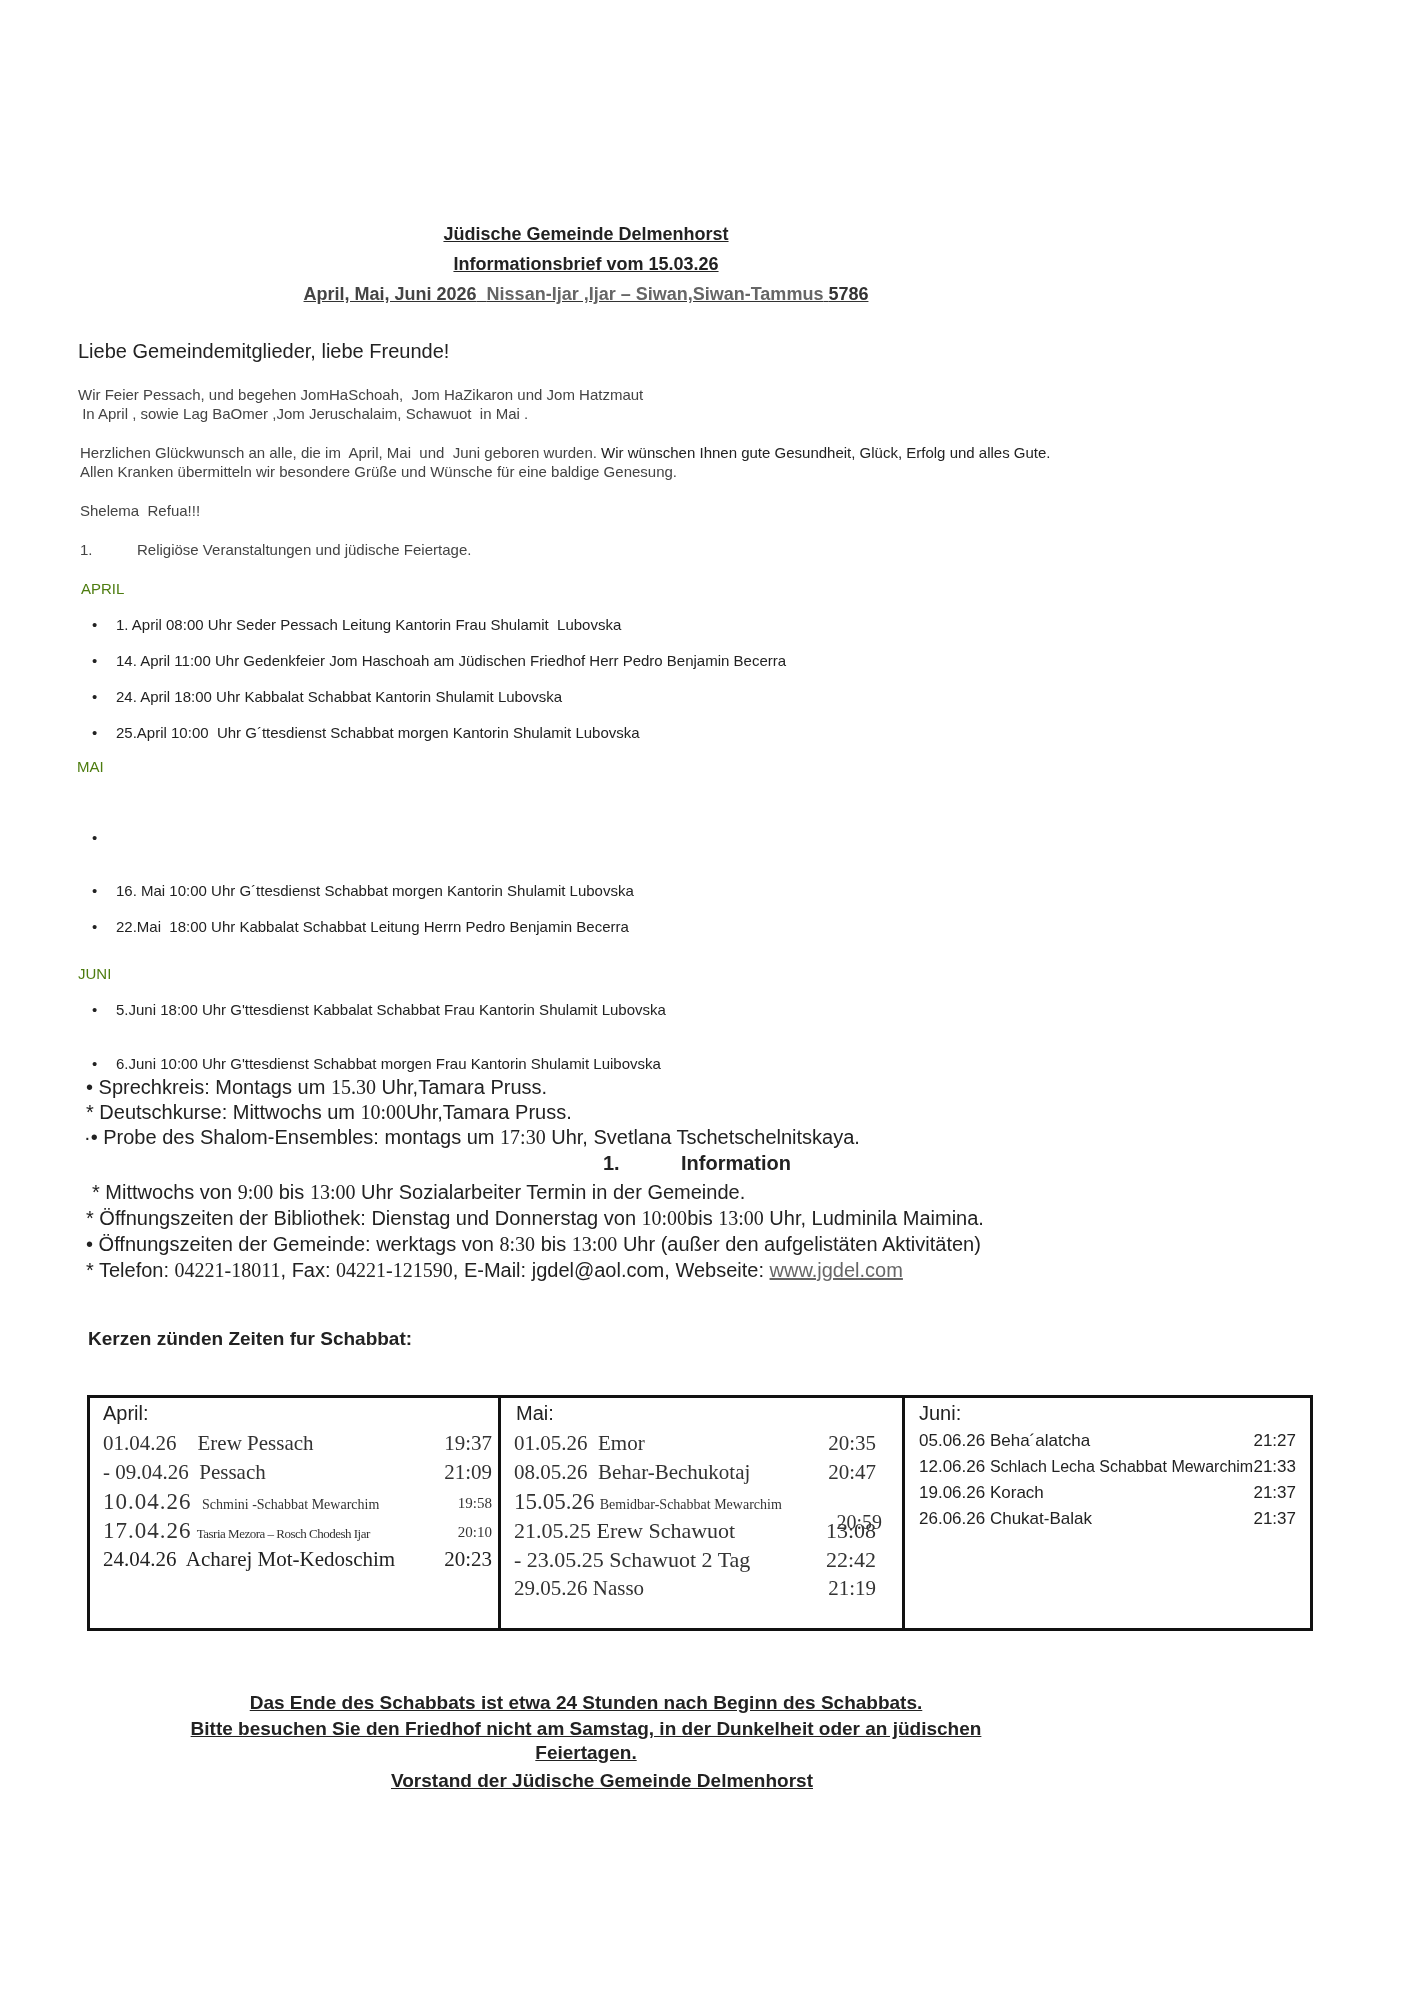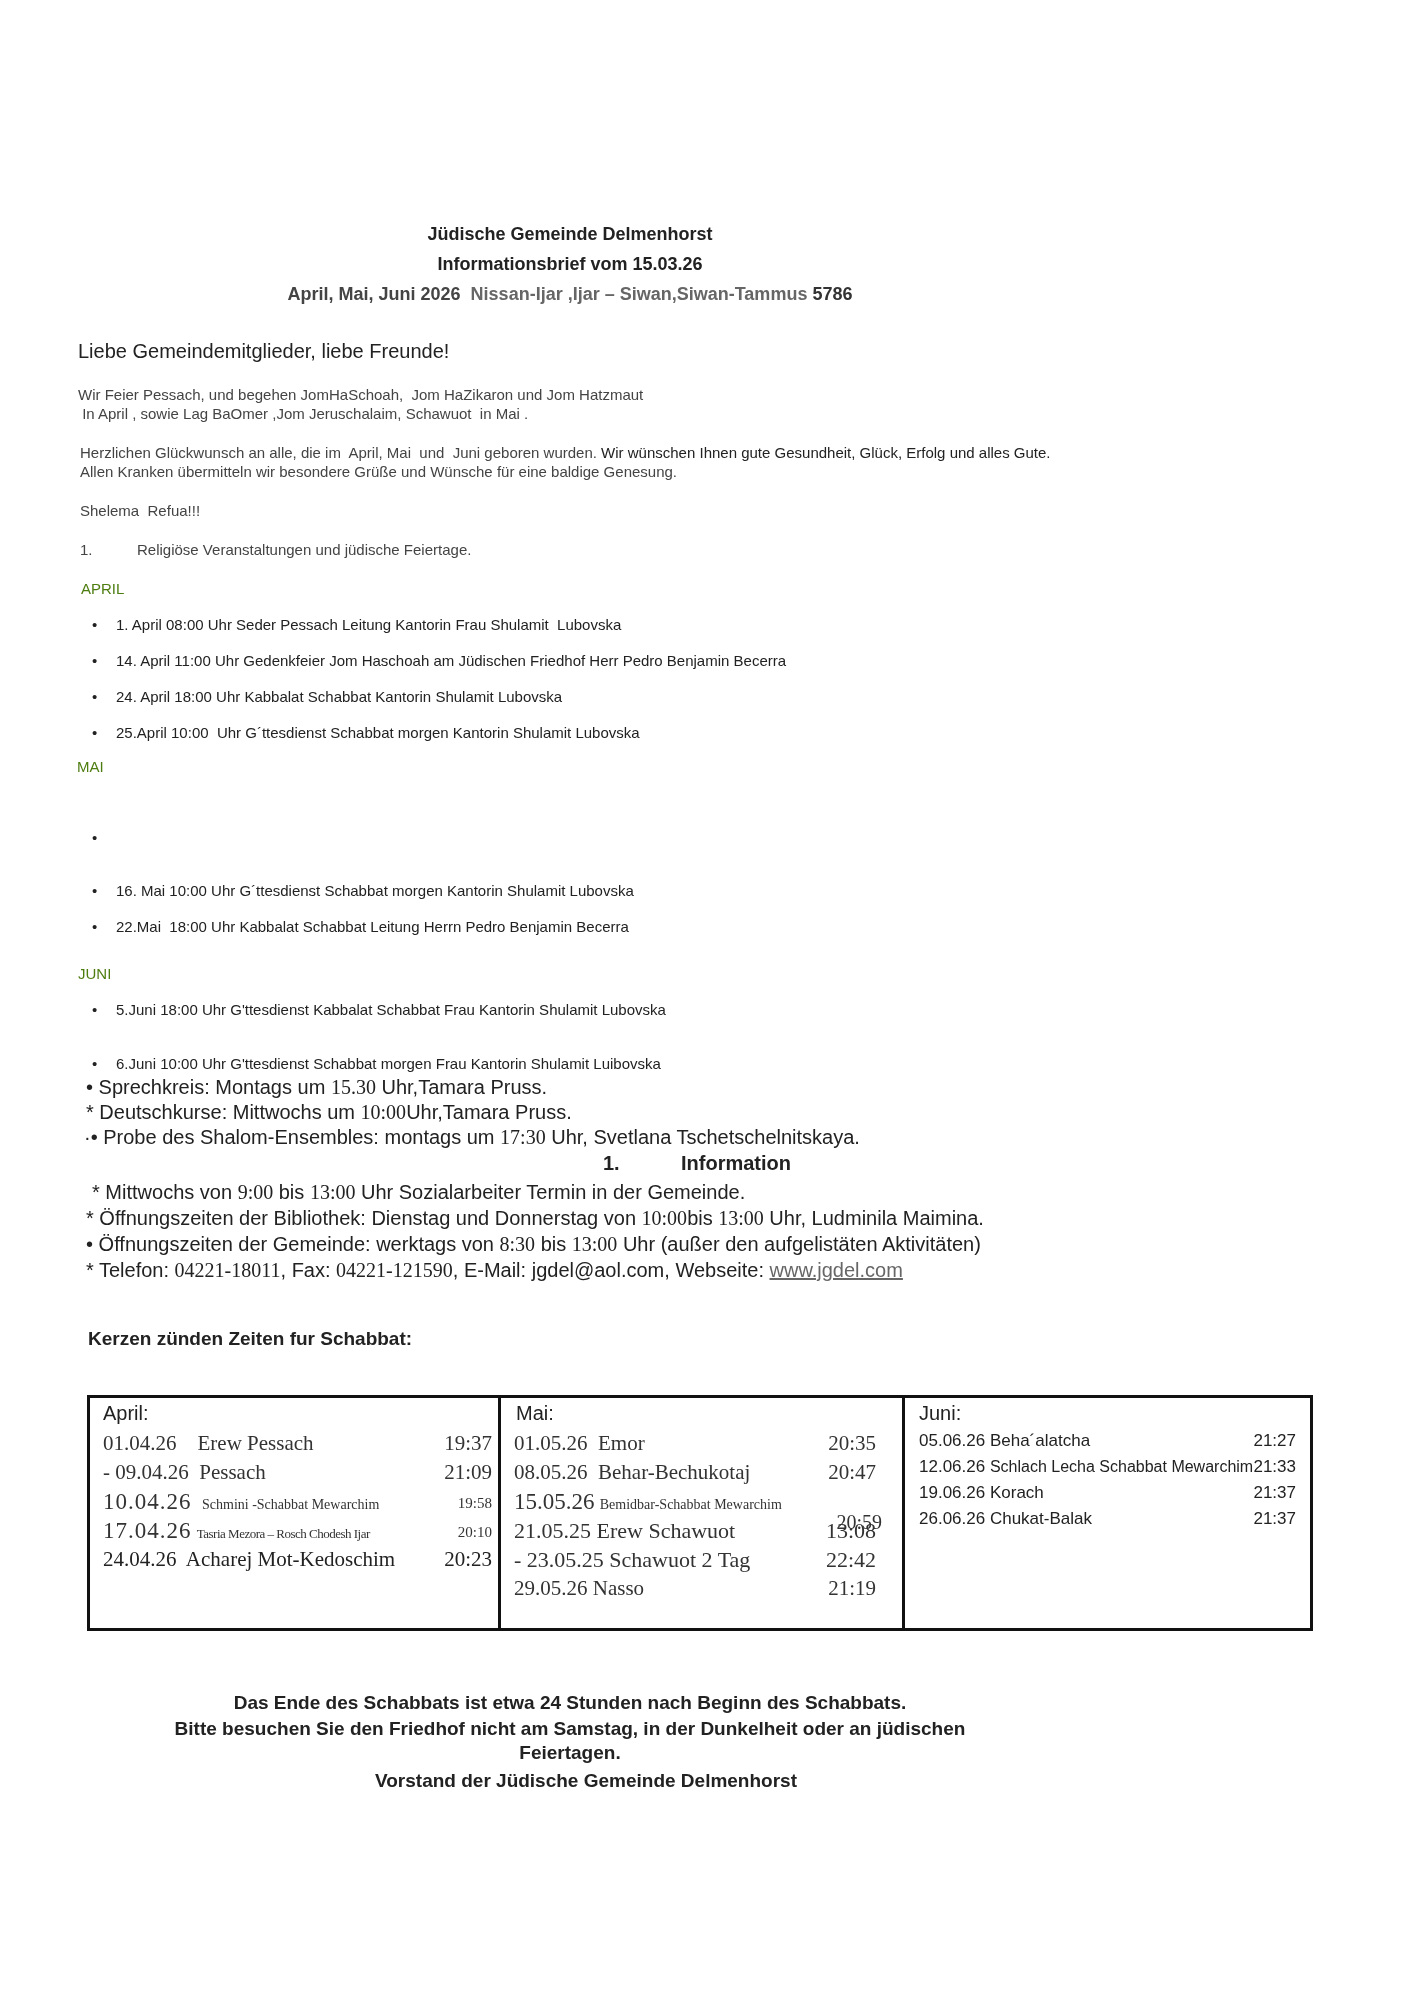--- a/index.html
+++ b/index.html
@@ -1,19 +1,19 @@
 <!DOCTYPE html>
 <html><head>
 <meta charset="utf-8">
 <style>
   html, body { margin: 0; padding: 0; background: #ffffff; }
   body { width: 1412px; height: 1997px; position: relative; overflow: hidden; color: #1a1a1a;
          font-family: "Liberation Sans", sans-serif; }
   .abs { position: absolute; white-space: nowrap; }
-  .center { left: 0; width: 1140px; text-align: center; }
+  .center { left: 16px; width: 1140px; text-align: center; text-decoration: underline; }
   .h-title { font-weight: bold; font-size: 18px; color: #222; }
   .h-sub { font-weight: bold; font-size: 18px; color: #333; }
   .h-sub .months { color: #444; }
   .h-sub .hebr { color: #666; }
   .greet { font-size: 20px; color: #222; }
   .small { font-size: 15px; color: #444; }
   .small b { font-weight: normal; color: #222; }
   .sec-label { font-size: 15px; color: #4d7c0f; }
   .bullet { font-size: 15px; color: #222; }
   .bullet .dot { position: absolute; left: -24px; top: 0; font-size: 15px; }

